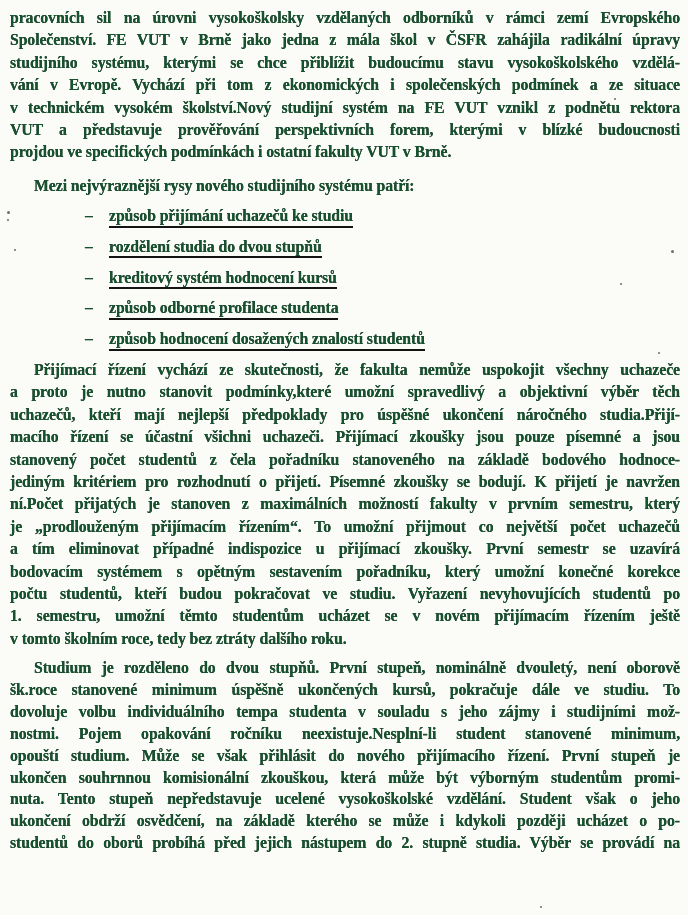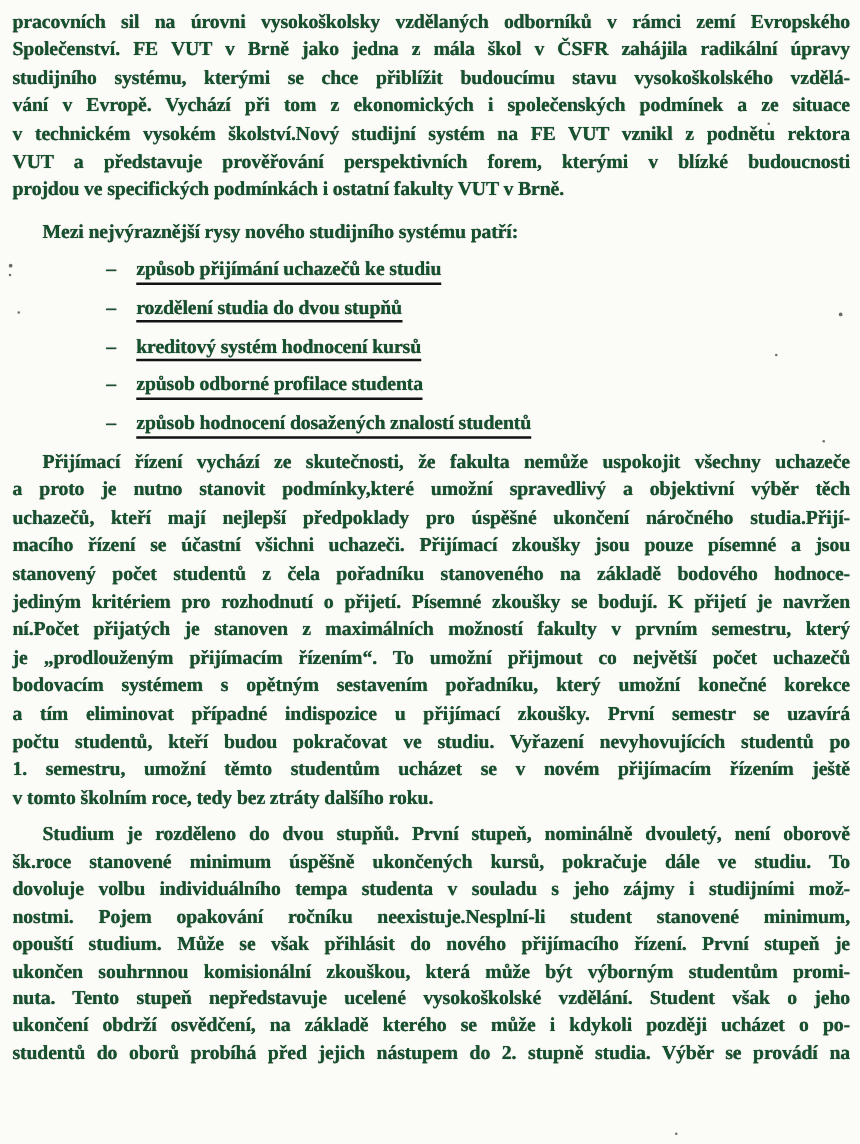--- a/index.html
+++ b/index.html
@@ -86,22 +86,22 @@
       </div>
       <div class="para b3">
         <div class="line indent">Přijímací řízení vychází ze skutečnosti, že fakulta nemůže uspokojit všechny uchazeče</div>
         <div class="line">a proto je nutno stanovit podmínky,které umožní spravedlivý a objektivní výběr těch</div>
         <div class="line">uchazečů, kteří mají nejlepší předpoklady pro úspěšné ukončení náročného studia.Přijí-</div>
         <div class="line">macího řízení se účastní všichni uchazeči. Přijímací zkoušky jsou pouze písemné a jsou</div>
         <div class="line">stanovený počet studentů z čela pořadníku stanoveného na základě bodového hodnoce-</div>
         <div class="line">jediným kritériem pro rozhodnutí o přijetí. Písemné zkoušky se bodují. K přijetí je navržen</div>
         <div class="line">ní.Počet přijatých je stanoven z maximálních možností fakulty v prvním semestru, který</div>
         <div class="line">je „prodlouženým přijímacím řízením“. To umožní přijmout co největší počet uchazečů</div>
+        <div class="line">a tím eliminovat případné indispozice u přijímací zkoušky. První semestr se uzavírá</div>
         <div class="line">bodovacím systémem s opětným sestavením pořadníku, který umožní konečné korekce</div>
-        <div class="line">a tím eliminovat případné indispozice u přijímací zkoušky. První semestr se uzavírá</div>
         <div class="line">počtu studentů, kteří budou pokračovat ve studiu. Vyřazení nevyhovujících studentů po</div>
         <div class="line">1. semestru, umožní těmto studentům ucházet se v novém přijímacím řízením ještě</div>
         <div class="line last">v tomto školním roce, tedy bez ztráty dalšího roku.</div>
       </div>
       <div class="para b4">
         <div class="line indent">Studium je rozděleno do dvou stupňů. První stupeň, nominálně dvouletý, není oborově</div>
         <div class="line">šk.roce stanovené minimum úspěšně ukončených kursů, pokračuje dále ve studiu. To</div>
         <div class="line">dovoluje volbu individuálního tempa studenta v souladu s jeho zájmy i studijními mož-</div>
         <div class="line">nostmi. Pojem opakování ročníku neexistuje.Nesplní-li student stanovené minimum,</div>
         <div class="line">opouští studium. Může se však přihlásit do nového přijímacího řízení. První stupeň je</div>

